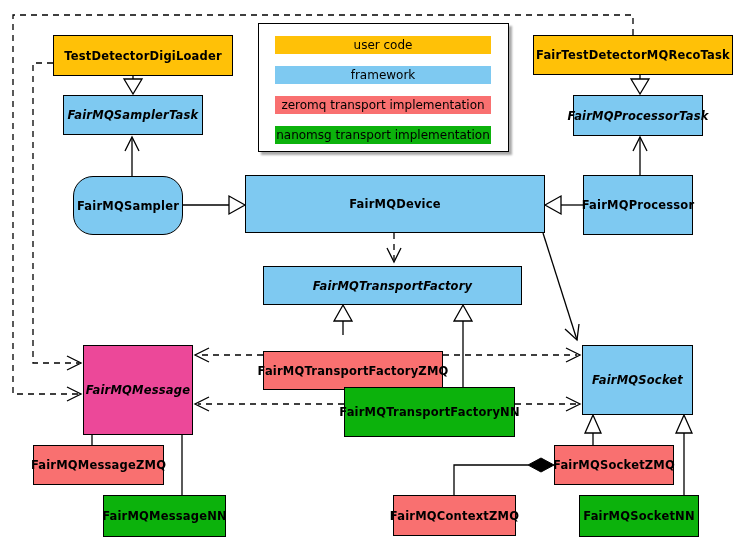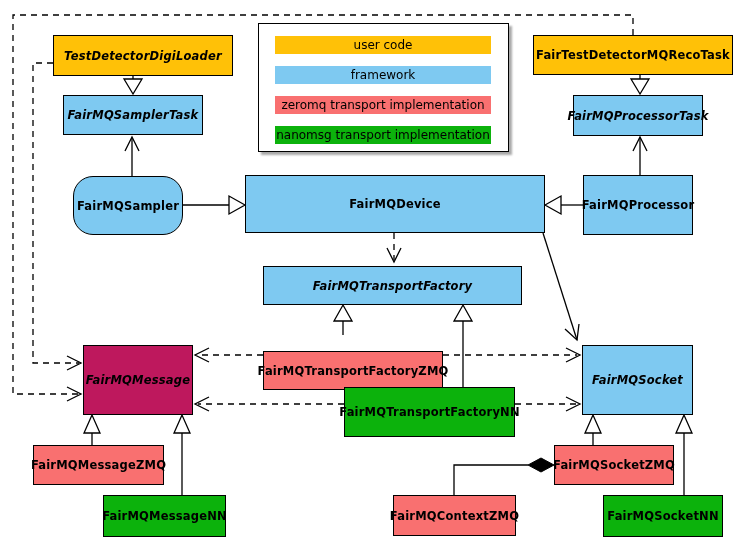--- a/index.html
+++ b/index.html
@@ -142,47 +142,47 @@
     </g>
   </svg>
 
   <div id="legend">
     <div class="legend-item" style="top: 12px; background-color: rgb(255, 193, 7);">user code</div>
     <div class="legend-item" style="top: 42px; background-color: rgb(126, 201, 241);">framework</div>
     <div class="legend-item" style="top: 72px; background-color: rgb(249, 112, 112);">zeromq transport implementation</div>
     <div class="legend-item" style="top: 102px; background-color: rgb(12, 178, 12);">nanomsg transport implementation</div>
   </div>
 
-  <div class="node" style="left: 53px; top: 35px; width: 180px; height: 41px; background-color: rgb(255, 193, 7); font-style: italic;">TestDetectorDigiLoader</div>
+  <div class="node" style="left: 53px; top: 35px; width: 180px; height: 41px; background-color: rgb(255, 193, 7);">TestDetectorDigiLoader</div>
 
   <div class="node" style="left: 533px; top: 35px; width: 200px; height: 40px; background-color: rgb(255, 193, 7);">FairTestDetectorMQRecoTask</div>
 
   <div class="node abstract" style="left: 63px; top: 95px; width: 140px; height: 40px; background-color: rgb(126, 201, 241);">FairMQSamplerTask</div>
 
   <div class="node abstract" style="left: 573px; top: 95px; width: 130px; height: 41px; background-color: rgb(126, 201, 241);">FairMQProcessorTask</div>
 
   <div class="node" style="left: 73px; top: 176px; width: 110px; height: 59px; background-color: rgb(126, 201, 241); border-radius: 20px;">FairMQSampler</div>
 
   <div class="node" style="left: 245px; top: 175px; width: 300px; height: 58px; background-color: rgb(126, 201, 241);">FairMQDevice</div>
 
   <div class="node" style="left: 583px; top: 175px; width: 110px; height: 60px; background-color: rgb(126, 201, 241);">FairMQProcessor</div>
 
   <div class="node abstract" style="left: 263px; top: 266px; width: 259px; height: 39px; background-color: rgb(126, 201, 241);">FairMQTransportFactory</div>
 
   <div class="node" style="left: 263px; top: 351px; width: 180px; height: 39px; background-color: rgb(249, 112, 112);">FairMQTransportFactoryZMQ</div>
 
   <div class="node" style="left: 344px; top: 387px; width: 171px; height: 50px; background-color: rgb(12, 178, 12);">FairMQTransportFactoryNN</div>
 
-  <div class="node abstract" style="left: 83px; top: 345px; width: 110px; height: 70px; background-color: #be185d;">FairMQMessage</div>
+  <div class="node abstract" style="left: 83px; top: 345px; width: 110px; height: 90px; background-color: #ec4899;">FairMQMessage</div>
 
   <div class="node abstract" style="left: 582px; top: 345px; width: 111px; height: 70px; background-color: rgb(126, 201, 241);">FairMQSocket</div>
 
   <div class="node" style="left: 33px; top: 445px; width: 131px; height: 40px; background-color: rgb(249, 112, 112);">FairMQMessageZMQ</div>
 
   <div class="node" style="left: 103px; top: 495px; width: 123px; height: 42px; background-color: rgb(12, 178, 12);">FairMQMessageNN</div>
 
   <div class="node" style="left: 393px; top: 495px; width: 123px; height: 41px; background-color: rgb(249, 112, 112); text-align: right;">FairMQContextZMQ</div>
 
   <div class="node" style="left: 554px; top: 445px; width: 120px; height: 40px; background-color: rgb(249, 112, 112);">FairMQSocketZMQ</div>
 
-  <div class="node" style="left: 603px; top: 495px; width: 120px; height: 42px; background-color: rgb(12, 178, 12);">FairMQSocketNN</div>
+  <div class="node" style="left: 579px; top: 495px; width: 120px; height: 42px; background-color: rgb(12, 178, 12);">FairMQSocketNN</div>
 
 </div>
 
 </body></html>

